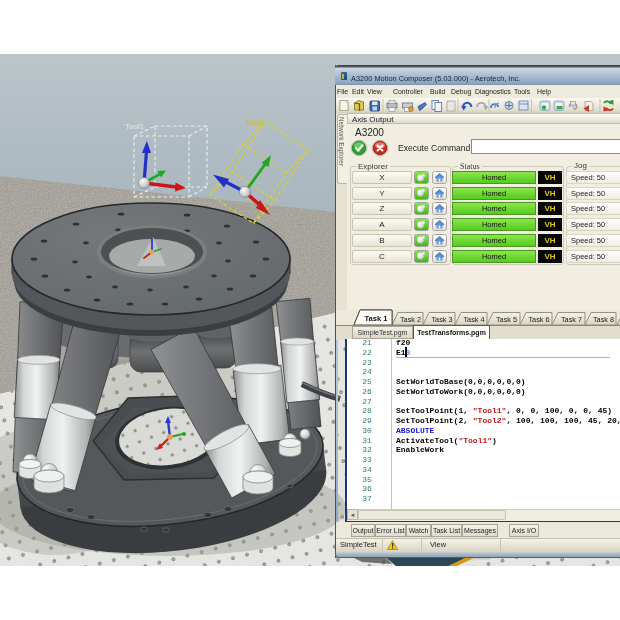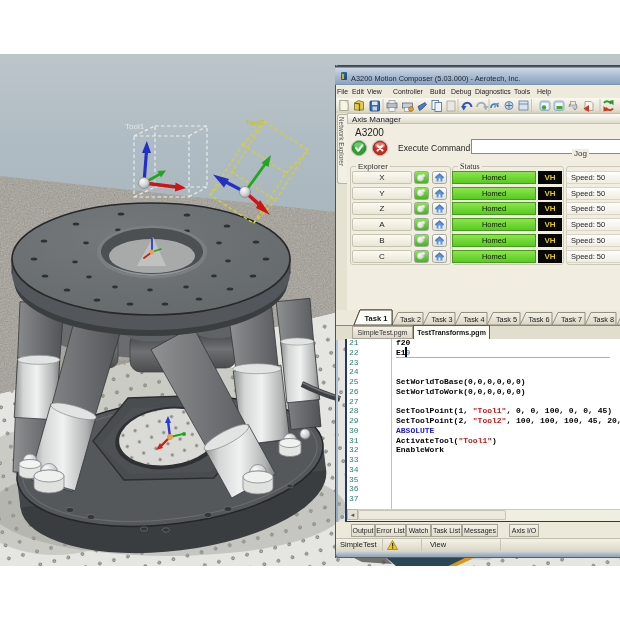--- a/index.html
+++ b/index.html
@@ -342,21 +342,21 @@
   </g>
  </svg>
 
  <div style="position:absolute;left:1px;top:48px;width:284px;height:197px;background:#ece9db;"></div>
 
  <div style="position:absolute;left:1px;top:48px;width:11px;height:197px;background:#e6e2d2;"></div>
  <div style="position:absolute;left:2px;top:49px;width:10px;height:70px;background:#f2efe4;border:1px solid #b8b4a4;border-right:none;border-radius:3px 0 0 3px;box-sizing:border-box;"></div>
  <div style="position:absolute;left:10.2px;top:52px;font-size:6.4px;color:#504e48;transform:rotate(90deg);transform-origin:0 0;white-space:nowrap;">Network Explorer</div>
 
  <div style="position:absolute;left:12px;top:48px;width:273px;height:11px;background:linear-gradient(180deg,#fdfcf8,#dedacb);border:1px solid #c2bead;border-right:none;box-sizing:border-box;"></div>
- <div style="position:absolute;left:17px;top:49.5px;font-size:8px;color:#222;">Axis Manager</div>
+ <div style="position:absolute;left:17px;top:49.5px;font-size:8px;color:#222;">Axis Output</div>
  <div style="position:absolute;left:12px;top:59px;width:273px;height:186px;background:#f1eee1;"></div>
  <div style="position:absolute;left:20px;top:62px;font-size:10px;color:#222;">A3200</div>
 
  <svg style="position:absolute;left:15px;top:74px;" width="42" height="18" viewBox="0 0 42 18">
   <circle cx="9" cy="9" r="7.8" fill="#f4f6f4" stroke="#b0b4ae" stroke-width="0.8"></circle>
   <circle cx="9" cy="9" r="6.8" fill="#2da12d" stroke="#1a7a1a" stroke-width="0.8"></circle>
   <ellipse cx="9" cy="6.5" rx="5" ry="3.2" fill="#7ed87e" opacity="0.75"></ellipse>
   <path d="M6,9 l2.2,2.8 4,-5.4" fill="none" stroke="#fff" stroke-width="2" stroke-linecap="round" stroke-linejoin="round"></path>
   <circle cx="30" cy="9" r="7.8" fill="#f4f6f4" stroke="#b0b4ae" stroke-width="0.8"></circle>
   <circle cx="30" cy="9" r="6.8" fill="#cc2a1a" stroke="#8a1208" stroke-width="0.8"></circle>
@@ -364,21 +364,21 @@
   <path d="M27.5,6.5 l5,5 M32.5,6.5 l-5,5" stroke="#fff" stroke-width="2" stroke-linecap="round"></path>
  </svg>
  <div style="position:absolute;left:63px;top:78px;font-size:8.5px;color:#222;">Execute Command:</div>
  <div style="position:absolute;left:136px;top:74px;width:149px;height:15px;background:#fff;border:1px solid #8a8a82;border-right:none;box-sizing:border-box;"></div>
 
  <div style="position:absolute;left:15px;top:101px;width:99px;height:97px;border:1px solid #cdc9b8;border-radius:3px;"></div>
  <div style="position:absolute;left:21px;top:96.5px;font-size:8px;color:#333;background:#f1eee1;padding:0 2px;">Explorer</div>
  <div style="position:absolute;left:117px;top:101px;width:110px;height:97px;border:1px solid #cdc9b8;border-radius:3px;"></div>
  <div style="position:absolute;left:123px;top:96.5px;font-size:8px;color:#333;background:#f1eee1;padding:0 2px;font-family:Liberation Serif, serif;">Status</div>
  <div style="position:absolute;left:231px;top:101px;width:56px;height:97px;border:1px solid #cdc9b8;border-radius:3px;"></div>
- <div style="position:absolute;left:237px;top:84px;font-size:8px;color:#333;background:#f1eee1;padding:0 2px;">Jog</div>
+ <div style="position:absolute;left:237px;top:96px;font-size:8px;color:#333;background:#f1eee1;padding:0 2px;">Jog</div>
 
  <svg width="0" height="0" style="position:absolute">
         <defs>
           <radialGradient id="bb" cx="0.35" cy="0.3" r="0.9">
             <stop offset="0" stop-color="#ffffff"></stop>
             <stop offset="0.6" stop-color="#d8dade"></stop>
             <stop offset="1" stop-color="#90949a"></stop>
           </radialGradient>
         </defs>
       </svg>
@@ -507,21 +507,21 @@
       </div>
 
  <div style="position:absolute;left:1px;top:260px;width:284px;height:14px;background:#e2decd;border-top:1px solid #8a8678;"></div>
  <div id="filetabs">
         <div style="position:absolute;left:17px;top:261px;width:61px;height:13px;background:linear-gradient(180deg,#f2efe6,#ddd8c6);border:1px solid #a8a496;box-sizing:border-box;text-align:center;font-size:7px;color:#333;line-height:12px;">SimpleTest.pgm</div>
         <div style="position:absolute;left:78px;top:260px;width:77px;height:14px;background:#fdfdf8;border:1px solid #5a5a52;border-bottom:none;box-sizing:border-box;text-align:center;font-size:7px;font-weight:bold;color:#111;line-height:13px;">TestTransforms.pgm</div>
       </div>
 
  <div style="position:absolute;left:10px;top:274px;width:275px;height:183px;background:#fff;border-left:2px solid #26356e;border-bottom:2px solid #26356e;box-sizing:border-box;"></div>
  <div style="position:absolute;left:46px;top:274px;width:1px;height:170px;background:#c0c0c0;margin-left:10px;"></div>
- <div id="linenos" style="position:absolute;left:14px;top:273px;width:36px;font-size:8px;line-height:9.75px;font-family:'Liberation Mono',monospace;color:#2d8077;text-align:left;">21<br>22<br>23<br>24<br>25<br>26<br>27<br>28<br>29<br>30<br>31<br>32<br>33<br>34<br>35<br>36<br>37<br></div>
+ <div id="linenos" style="position:absolute;left:14px;top:273px;width:36px;font-size:8px;line-height:9.75px;font-family:'Liberation Mono',monospace;color:#2d8077;text-align:center;">21<br>22<br>23<br>24<br>25<br>26<br>27<br>28<br>29<br>30<br>31<br>32<br>33<br>34<br>35<br>36<br>37<br></div>
  <div id="code" style="position:absolute;left:61px;top:273px;font-size:8px;line-height:9.75px;font-family:'Liberation Mono',monospace;color:#000;font-weight:bold;white-space:pre;">f20
 E1<span style="color:#5b8fd6">0</span>
 
 
 SetWorldToBase(0,0,0,0,0,0)
 SetWorldToWork(0,0,0,0,0,0)
 
 SetToolPoint(1, <span style="color:#c01a1a">"Tool1"</span>, 0, 0, 100, 0, 0, 45)
 SetToolPoint(2, <span style="color:#c01a1a">"Tool2"</span>, 100, 100, 100, 45, 20,
 <span style="color:#1a1ad0">ABSOLUTE</span>

